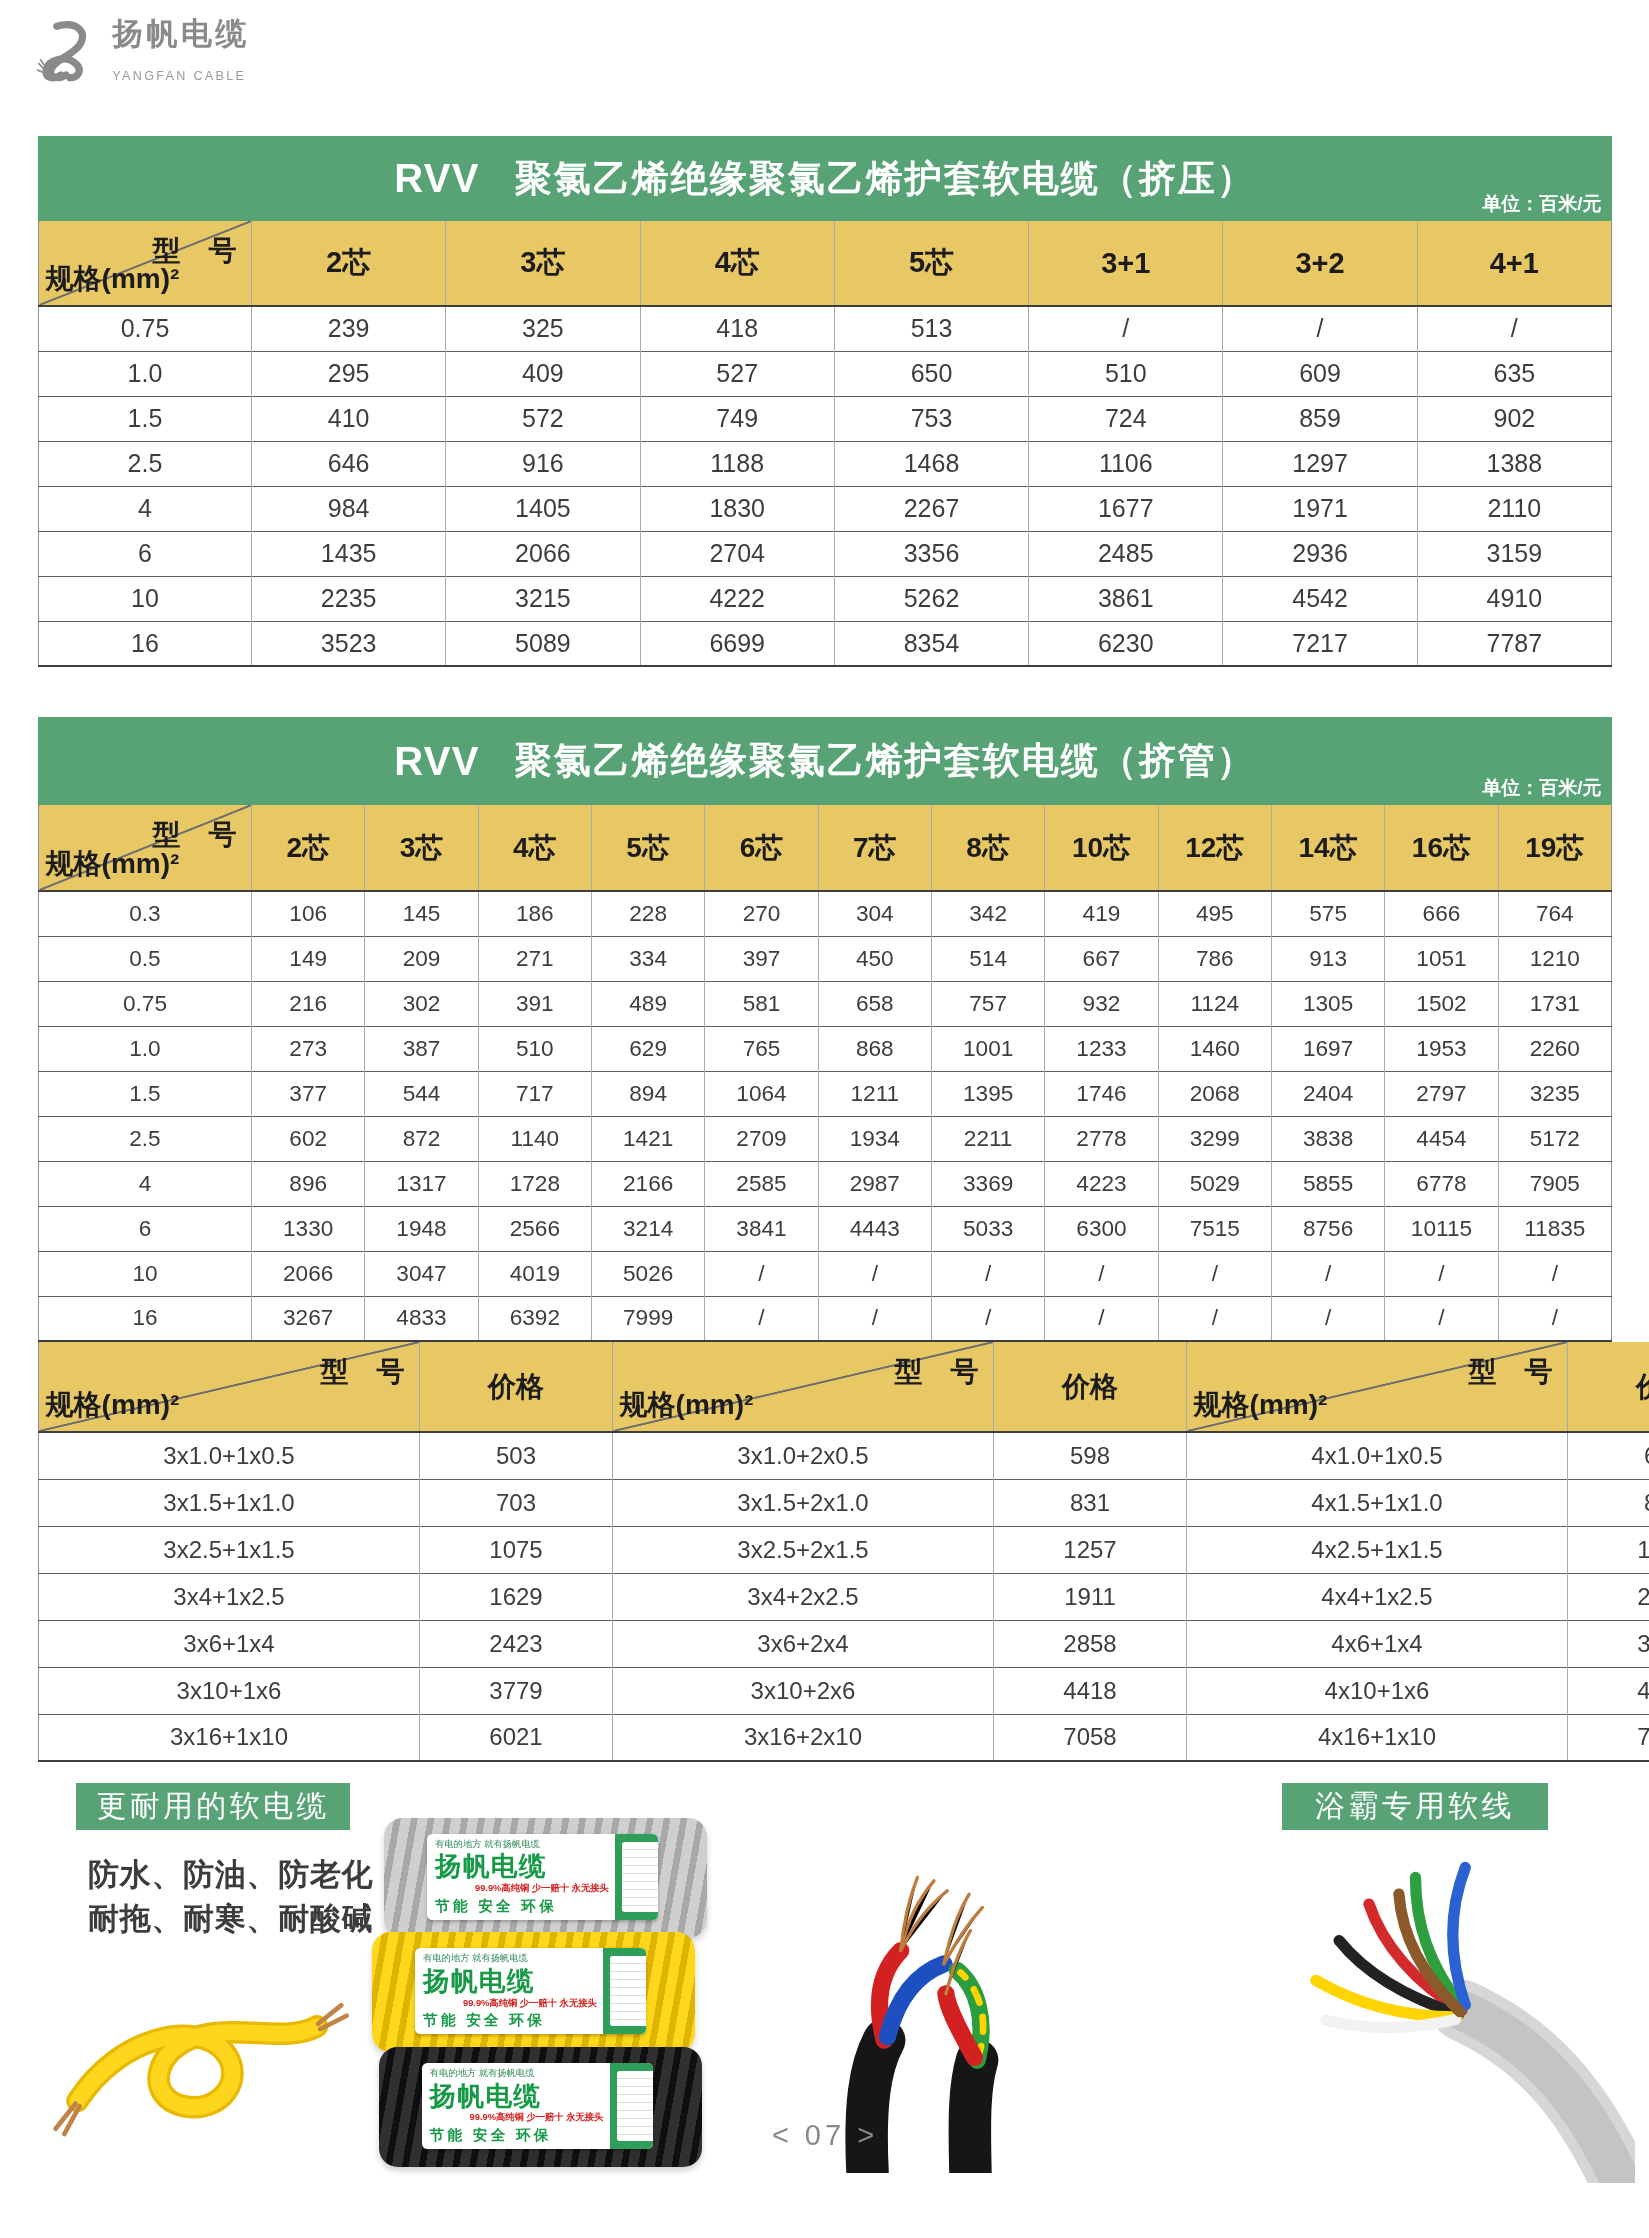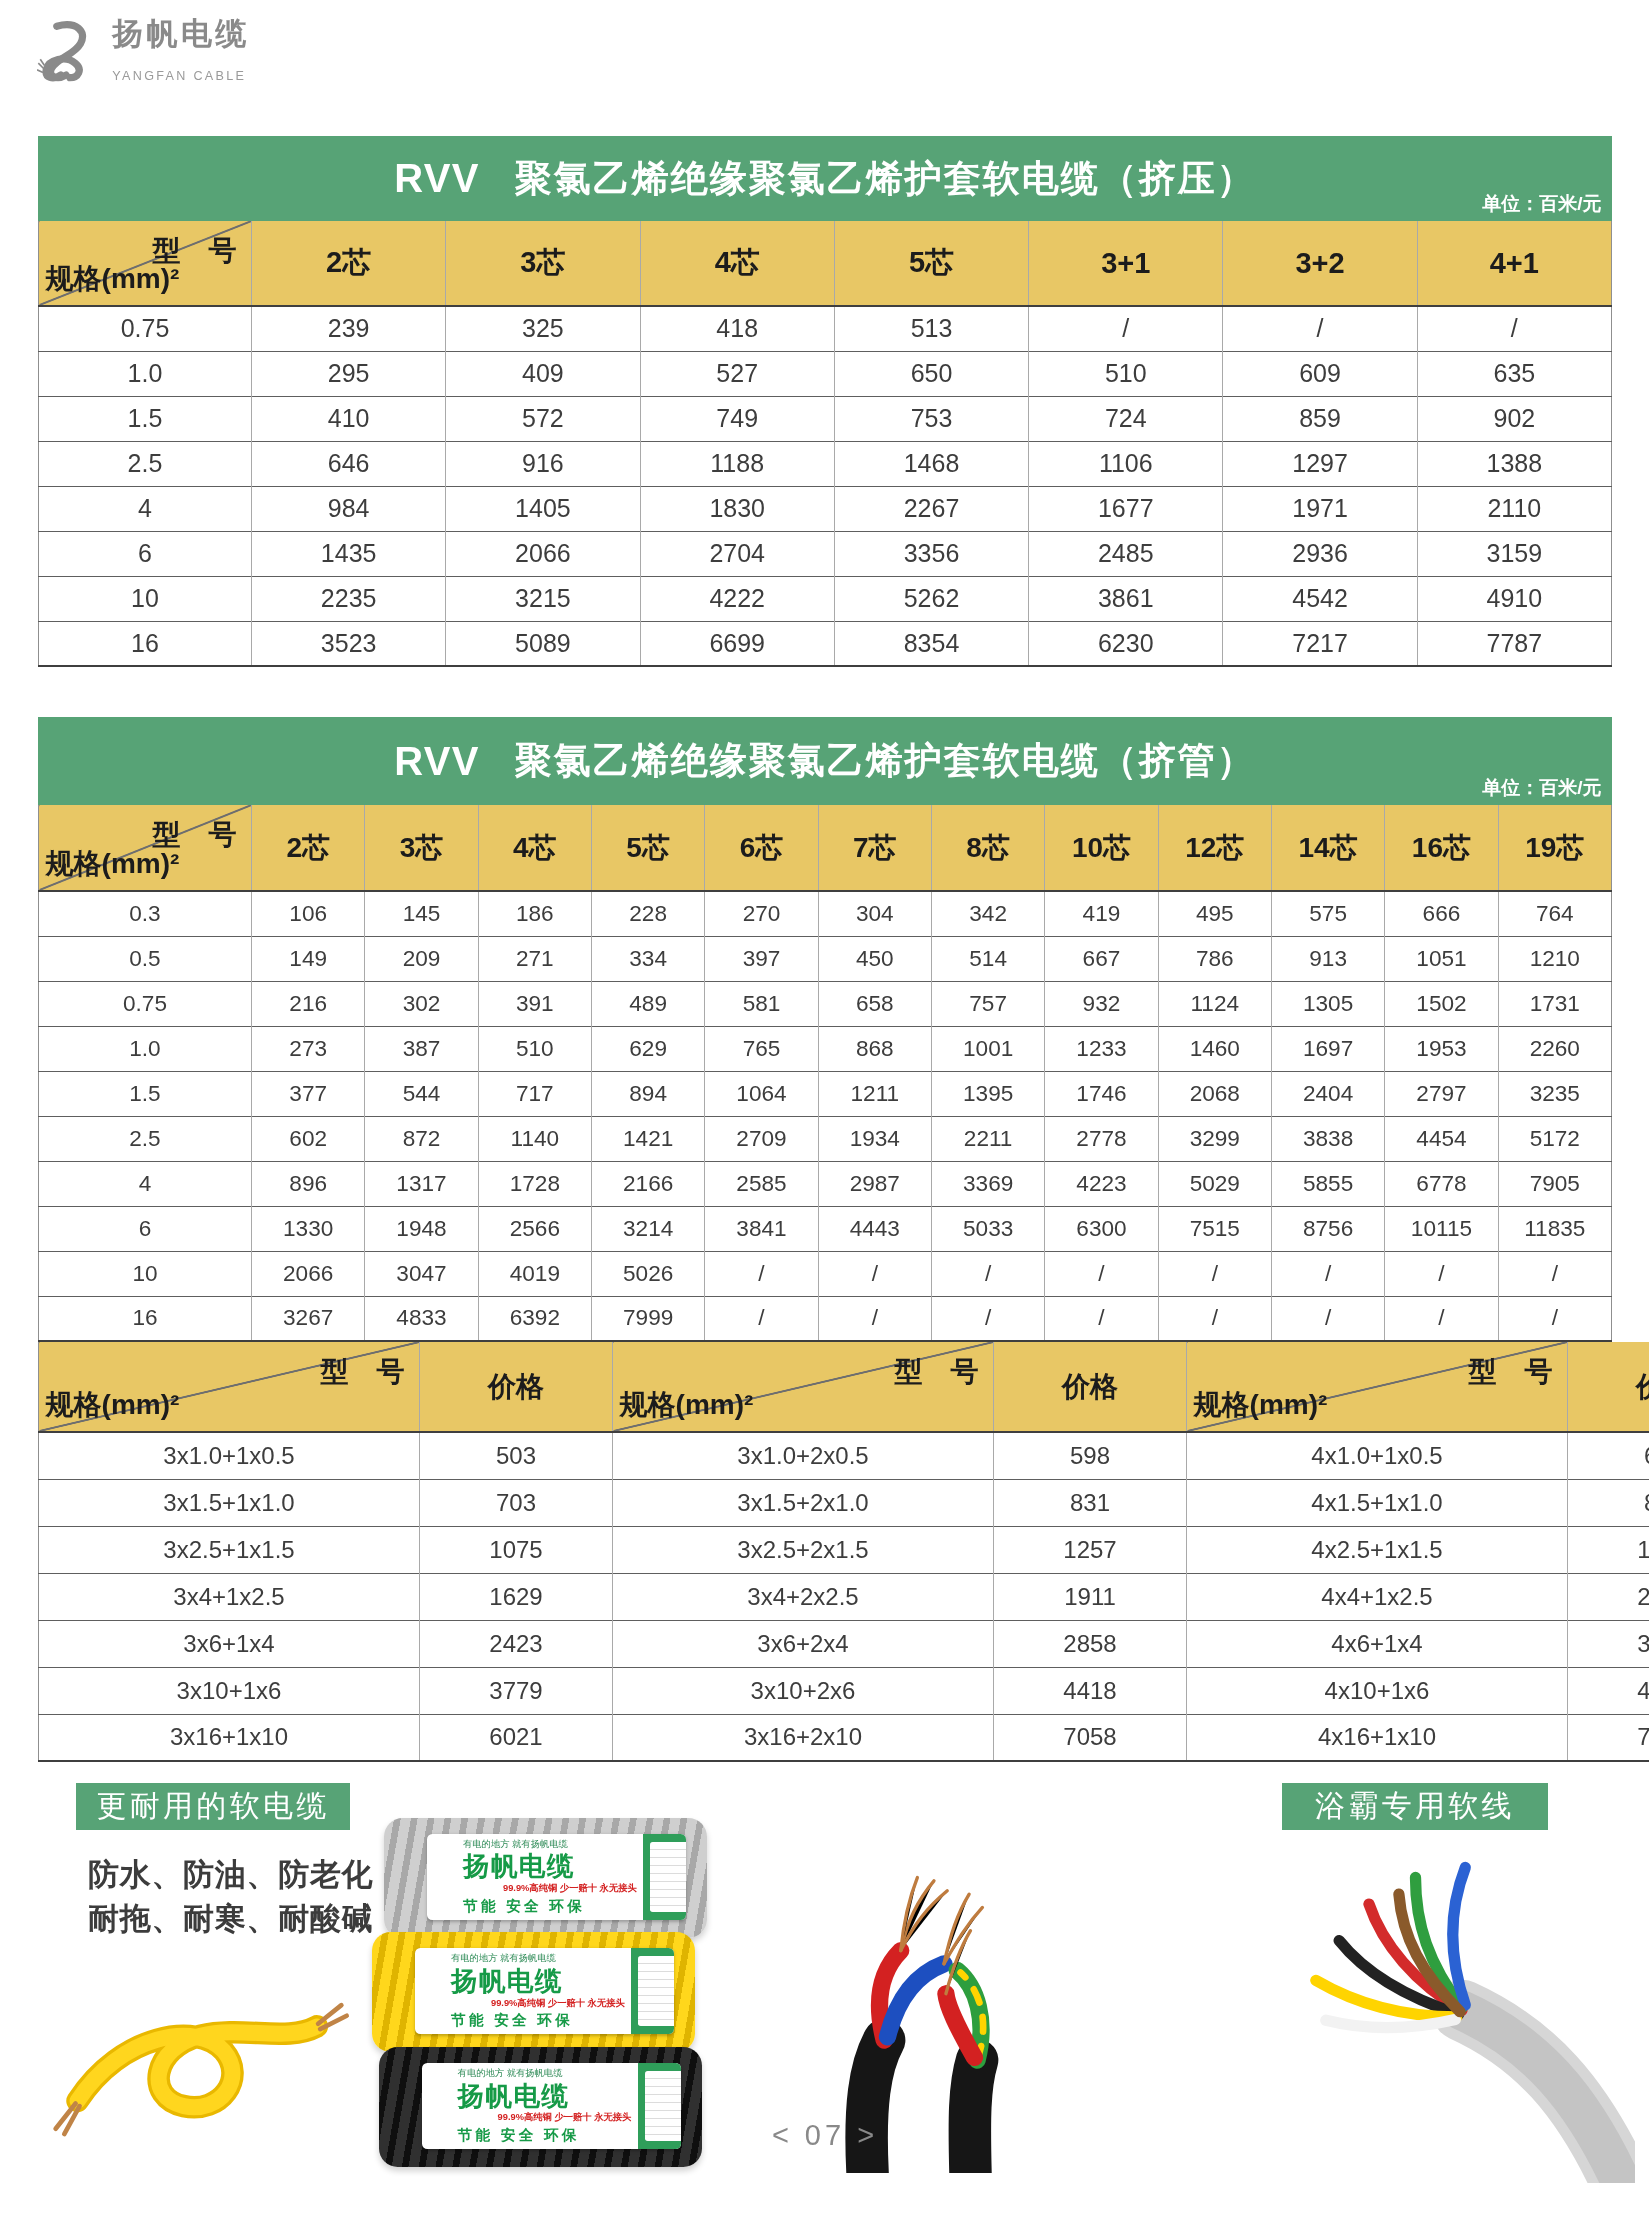--- a/index.html
+++ b/index.html
@@ -67,21 +67,21 @@
            line-height:44px;letter-spacing:0.7px;}
   .pagenum{position:absolute;left:0;right:0;top:2119px;text-align:center;font-size:29px;color:#898989;letter-spacing:4px;}
 
   
   .spools{position:absolute;left:372px;top:1823px;width:339px;height:349px;}
   .spool{position:relative;width:323px;height:120px;border-radius:18.6px;margin-top:-5.3px;box-shadow:0 4px 6.6px rgba(0,0,0,.18);}
   .spool.gray{background:repeating-linear-gradient(100deg,#cfcfcf 0 10px,#a8a8a8 10px 16.6px);margin-left:12px;}
   .spool.yellow{background:repeating-linear-gradient(100deg,#ffd71c 0 10px,#dfb400 10px 16.6px);margin-left:0;}
   .spool.black{background:repeating-linear-gradient(100deg,#303030 0 10px,#0f0f0f 10px 16.6px);margin-left:6.6px;}
   .slabel{position:absolute;left:43px;top:16px;width:231px;height:86px;background:#fff;border-radius:5.3px;
-          display:flex;overflow:hidden;box-shadow:0 1.3px 3.3px rgba(0,0,0,.25);padding-left:28px;}
+          display:flex;overflow:hidden;box-shadow:0 1.3px 3.3px rgba(0,0,0,.25);}
   .slabel-main{flex:1 1 auto;padding:4px 6.6px 4px 8px;display:flex;flex-direction:column;justify-content:space-between;text-align:left;}
   .sl-slogan{color:#2e8b57;font-size:9.3px;white-space:nowrap;}
   .sl-brand{color:#169a47;font-size:26.6px;font-weight:800;letter-spacing:1.3px;line-height:28px;white-space:nowrap;}
   .sl-red{color:#d42222;font-size:9.3px;font-weight:700;white-space:nowrap;margin-left:40px;}
   .sl-green{color:#169a47;font-size:14.6px;font-weight:800;letter-spacing:3.3px;white-space:nowrap;}
   .slabel-cert{flex:0 0 64px;background:#2f9e5a;position:relative;}
   .slabel-cert::after{content:"";position:absolute;left:6.6px;top:8px;right:6.6px;bottom:8px;background:#fff;border-radius:2.7px;
           background-image:repeating-linear-gradient(#fff 0 6.6px,#dcdcdc 6.6px 8px);}
   .photo{position:absolute;}
 </style>

